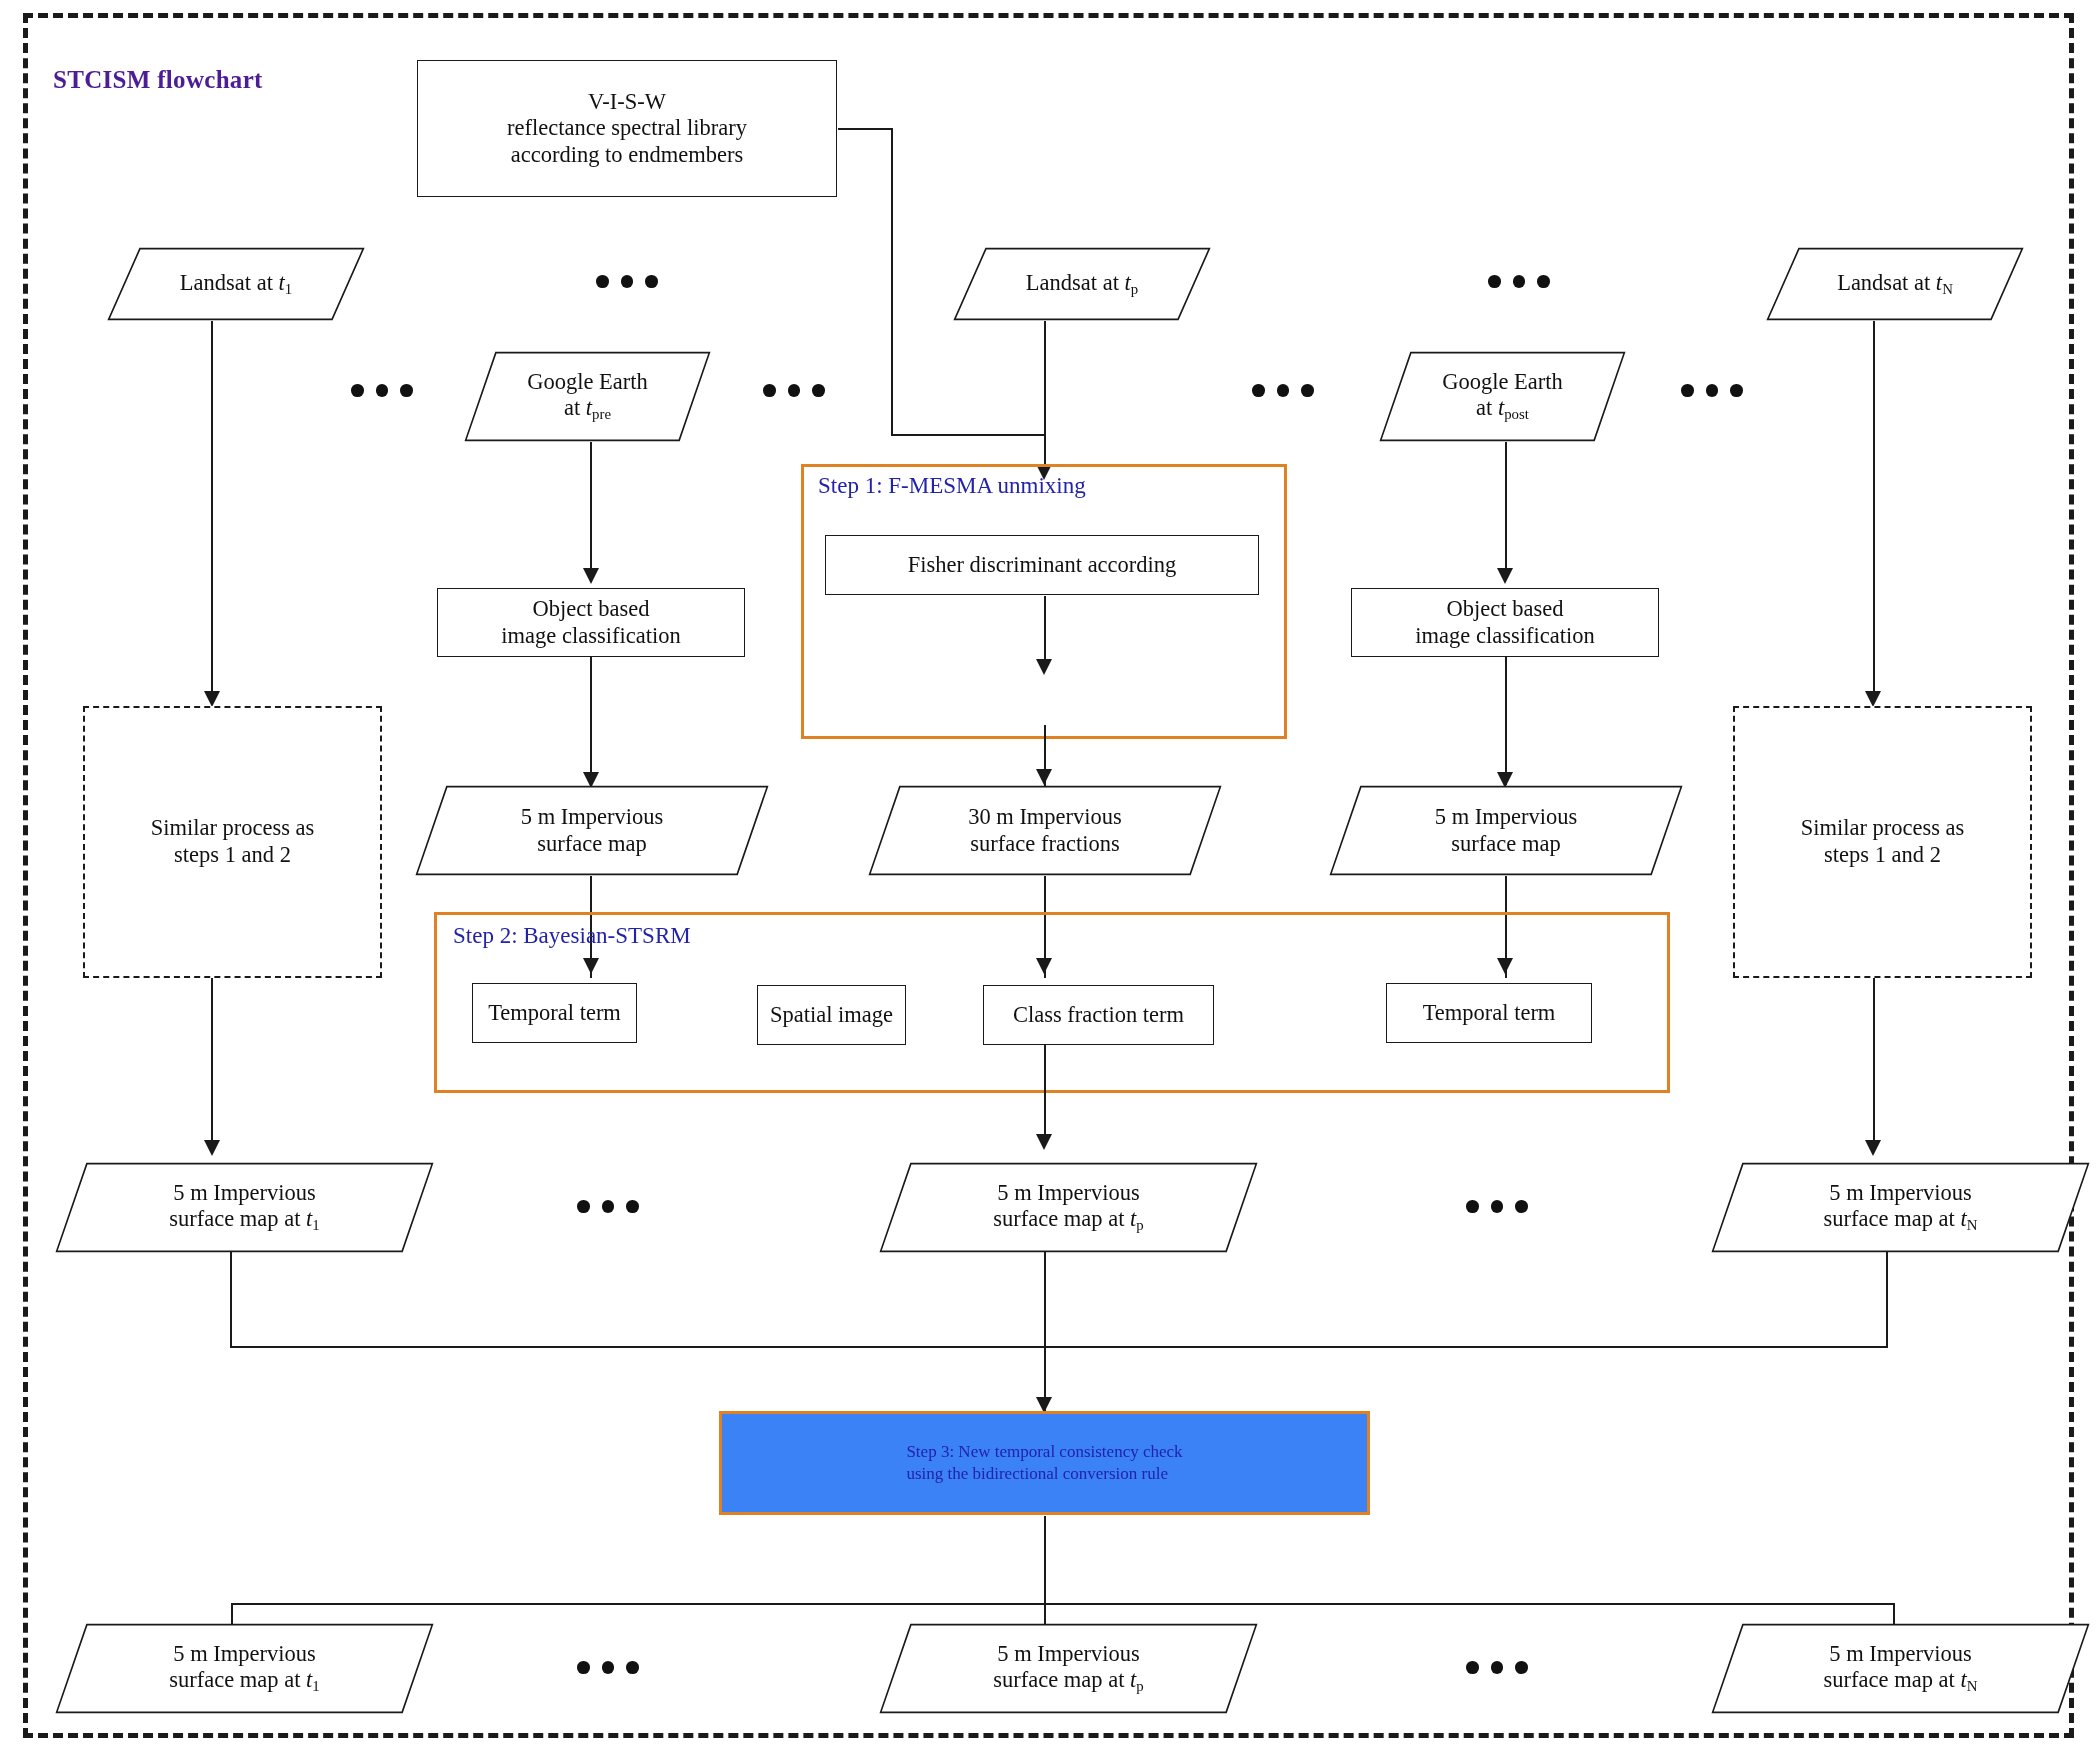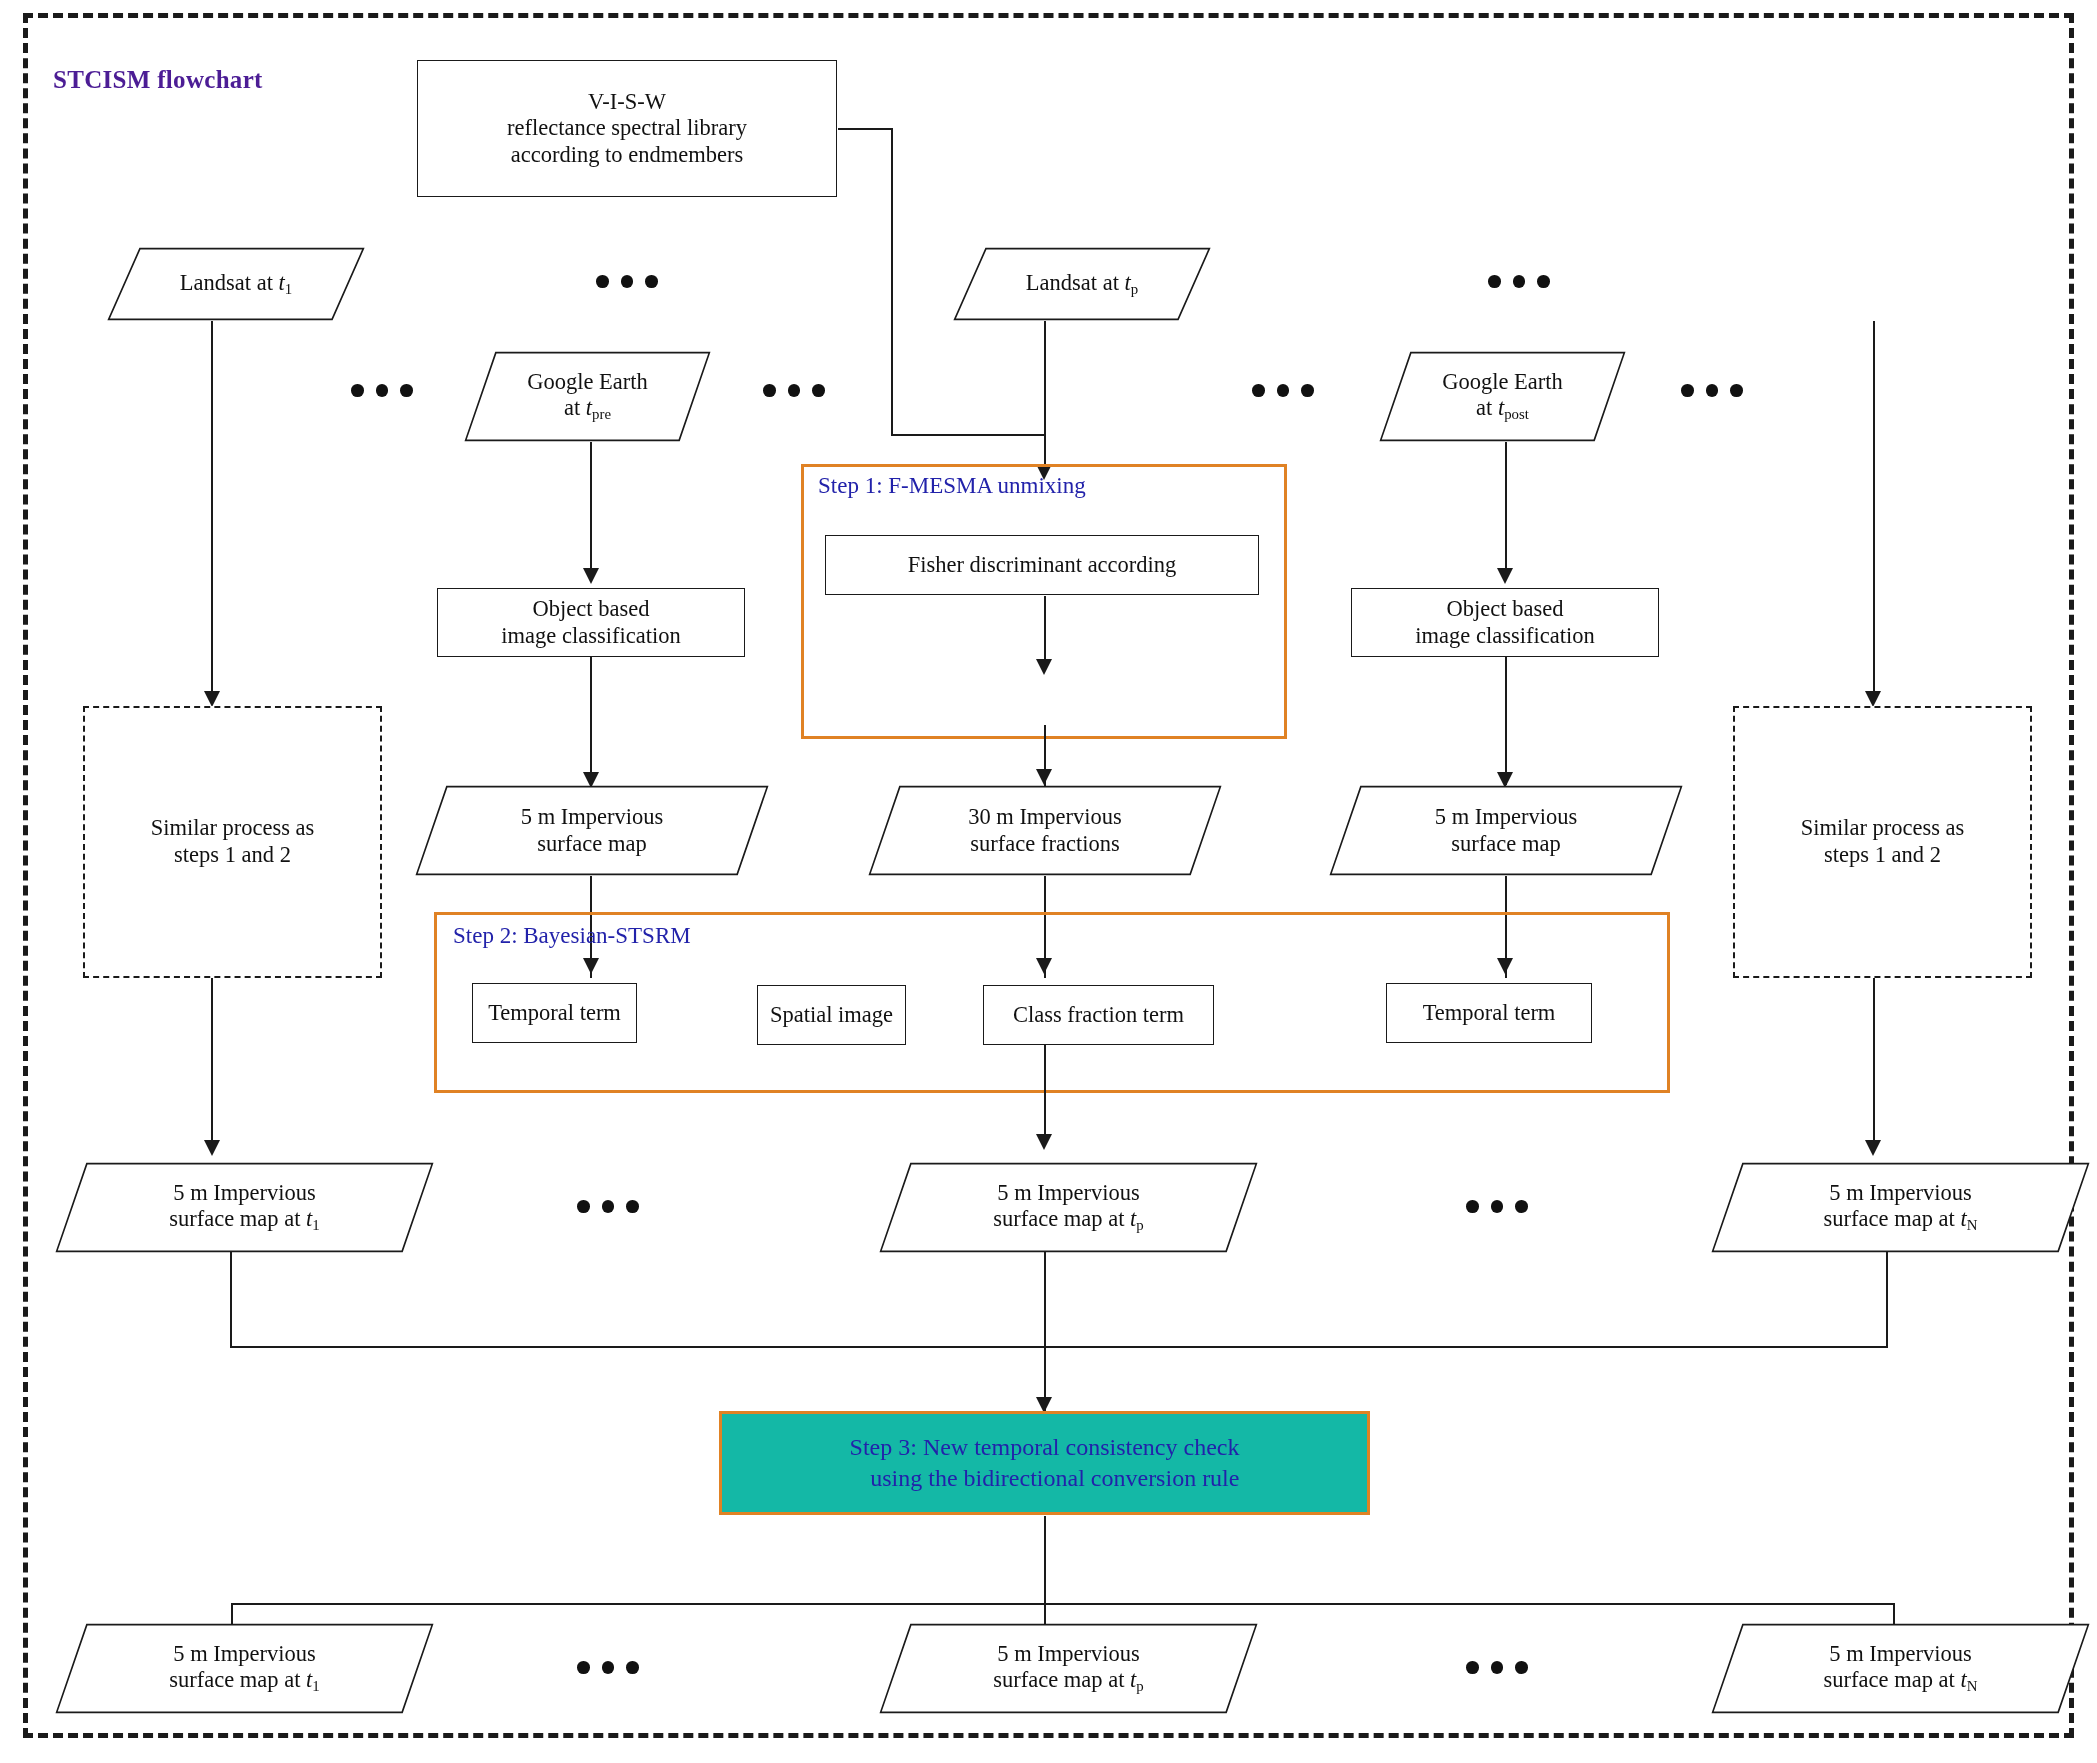--- a/index.html
+++ b/index.html
@@ -55,25 +55,25 @@
     position:absolute;
     color:#2222aa;
     font-size:23px;
     white-space:nowrap;
   }
   .step3{
     position:absolute;
     box-sizing:border-box;
     border:3.3px solid #e08224;
     display:flex;align-items:center;justify-content:center;
-    text-align:right;
+    text-align:left;
     color:#2222aa;
-    font-size:24px;
+    font-size:17px;
     line-height:1.30;
-    background:#14b8a6;
+    background:#3b82f6;
   }
   .dots{
     position:absolute;
     display:flex;
     gap:12px;
     align-items:center;
   }
   .dots i{
     display:block;width:12.6px;height:12.6px;border-radius:50%;background:#111;
   }
@@ -132,20 +132,26 @@
   <div class="vline" style="left:1044px;top:321px;height:114px;"></div>
   <div class="vline" style="left:1044px;top:434px;height:38px;"></div>
   <div class="arrowhead" style="left:1036px;top:464px;"></div>
 
   <div class="dots" style="left:1488px;top:275px;">
     <i></i>
       <i></i>
       <i></i>
   </div>
 
+  <div class="node para" style="left:1766px;top:247px;width:258px;height:74px;">
+    <svg viewBox="0 0 470 135" preserveAspectRatio="none">
+      <polygon points="60,3 467,3 410,132 3,132" fill="#fff" stroke="#1a1a1a" stroke-width="3"></polygon>
+    </svg>
+    <div class="ptext">Landsat at <span class="it">t</span><sub>N</sub></div>
+  </div>
   <div class="vline" style="left:1873px;top:321px;height:379px;"></div>
   <div class="arrowhead" style="left:1865px;top:691px;"></div>
 
   <div class="dots" style="left:351px;top:384px;">
     <i></i>
       <i></i>
       <i></i>
   </div>
 
   <div class="node para" style="left:464px;top:351px;width:247px;height:91px;">

